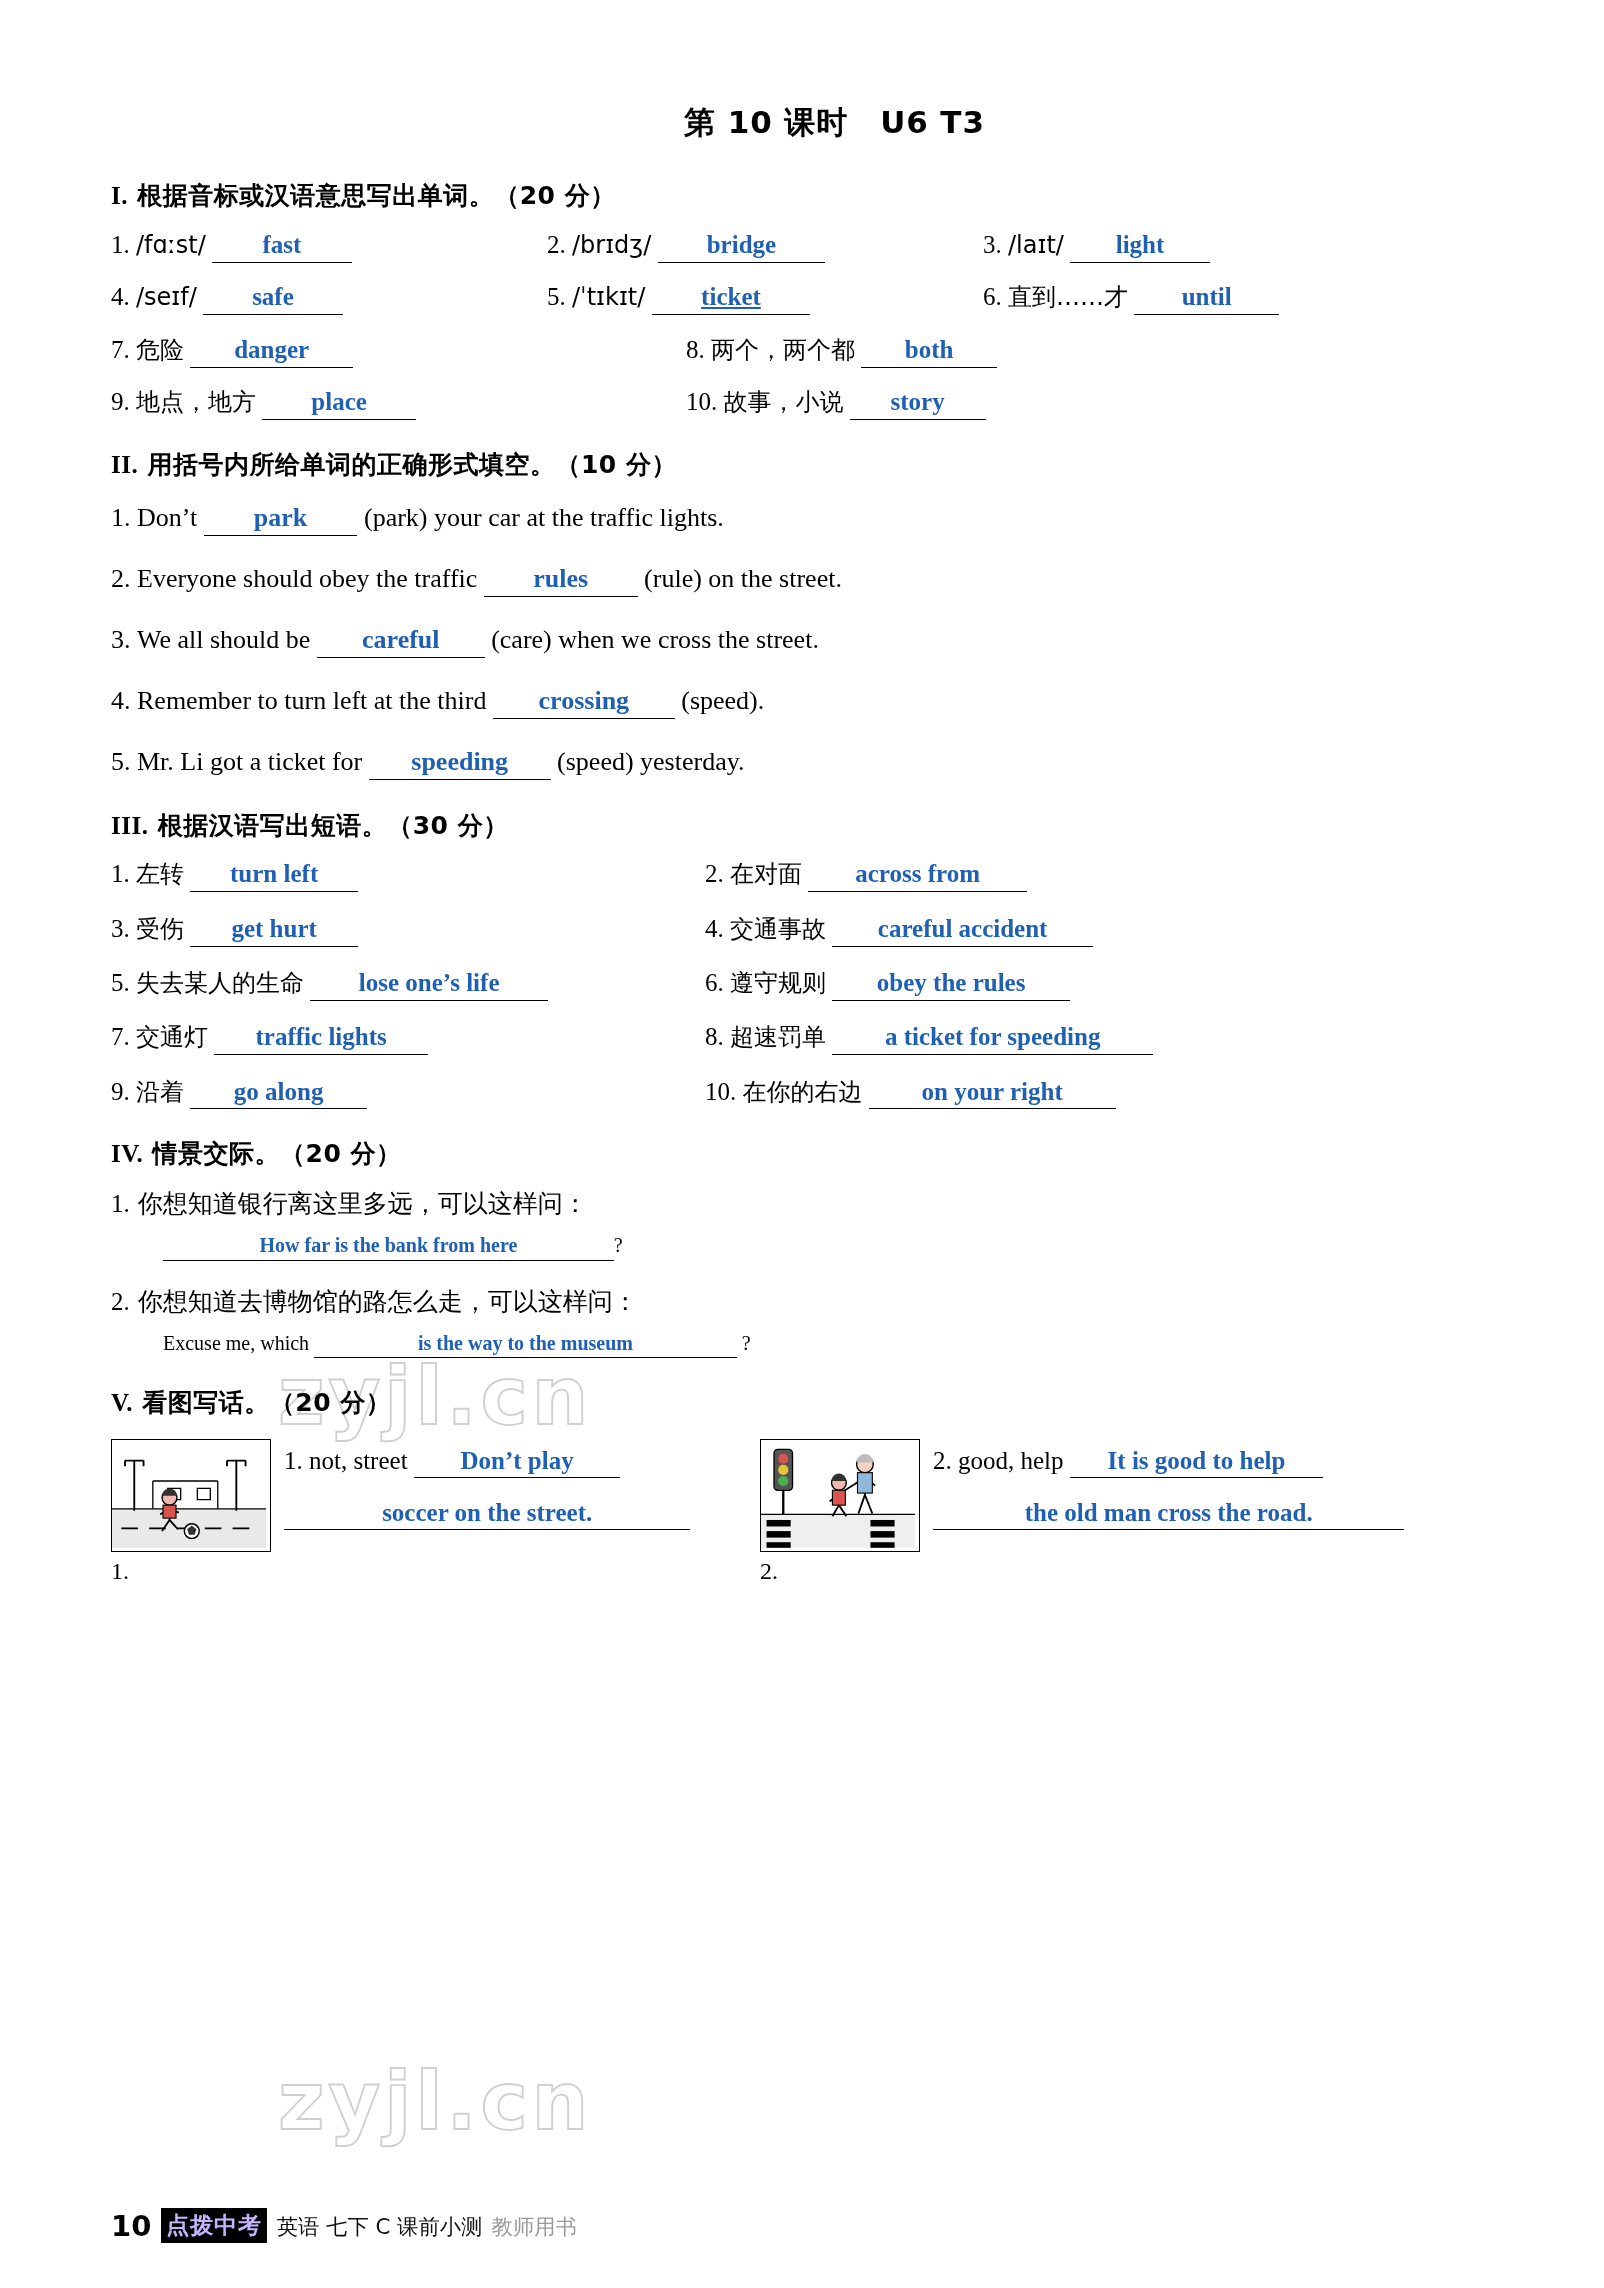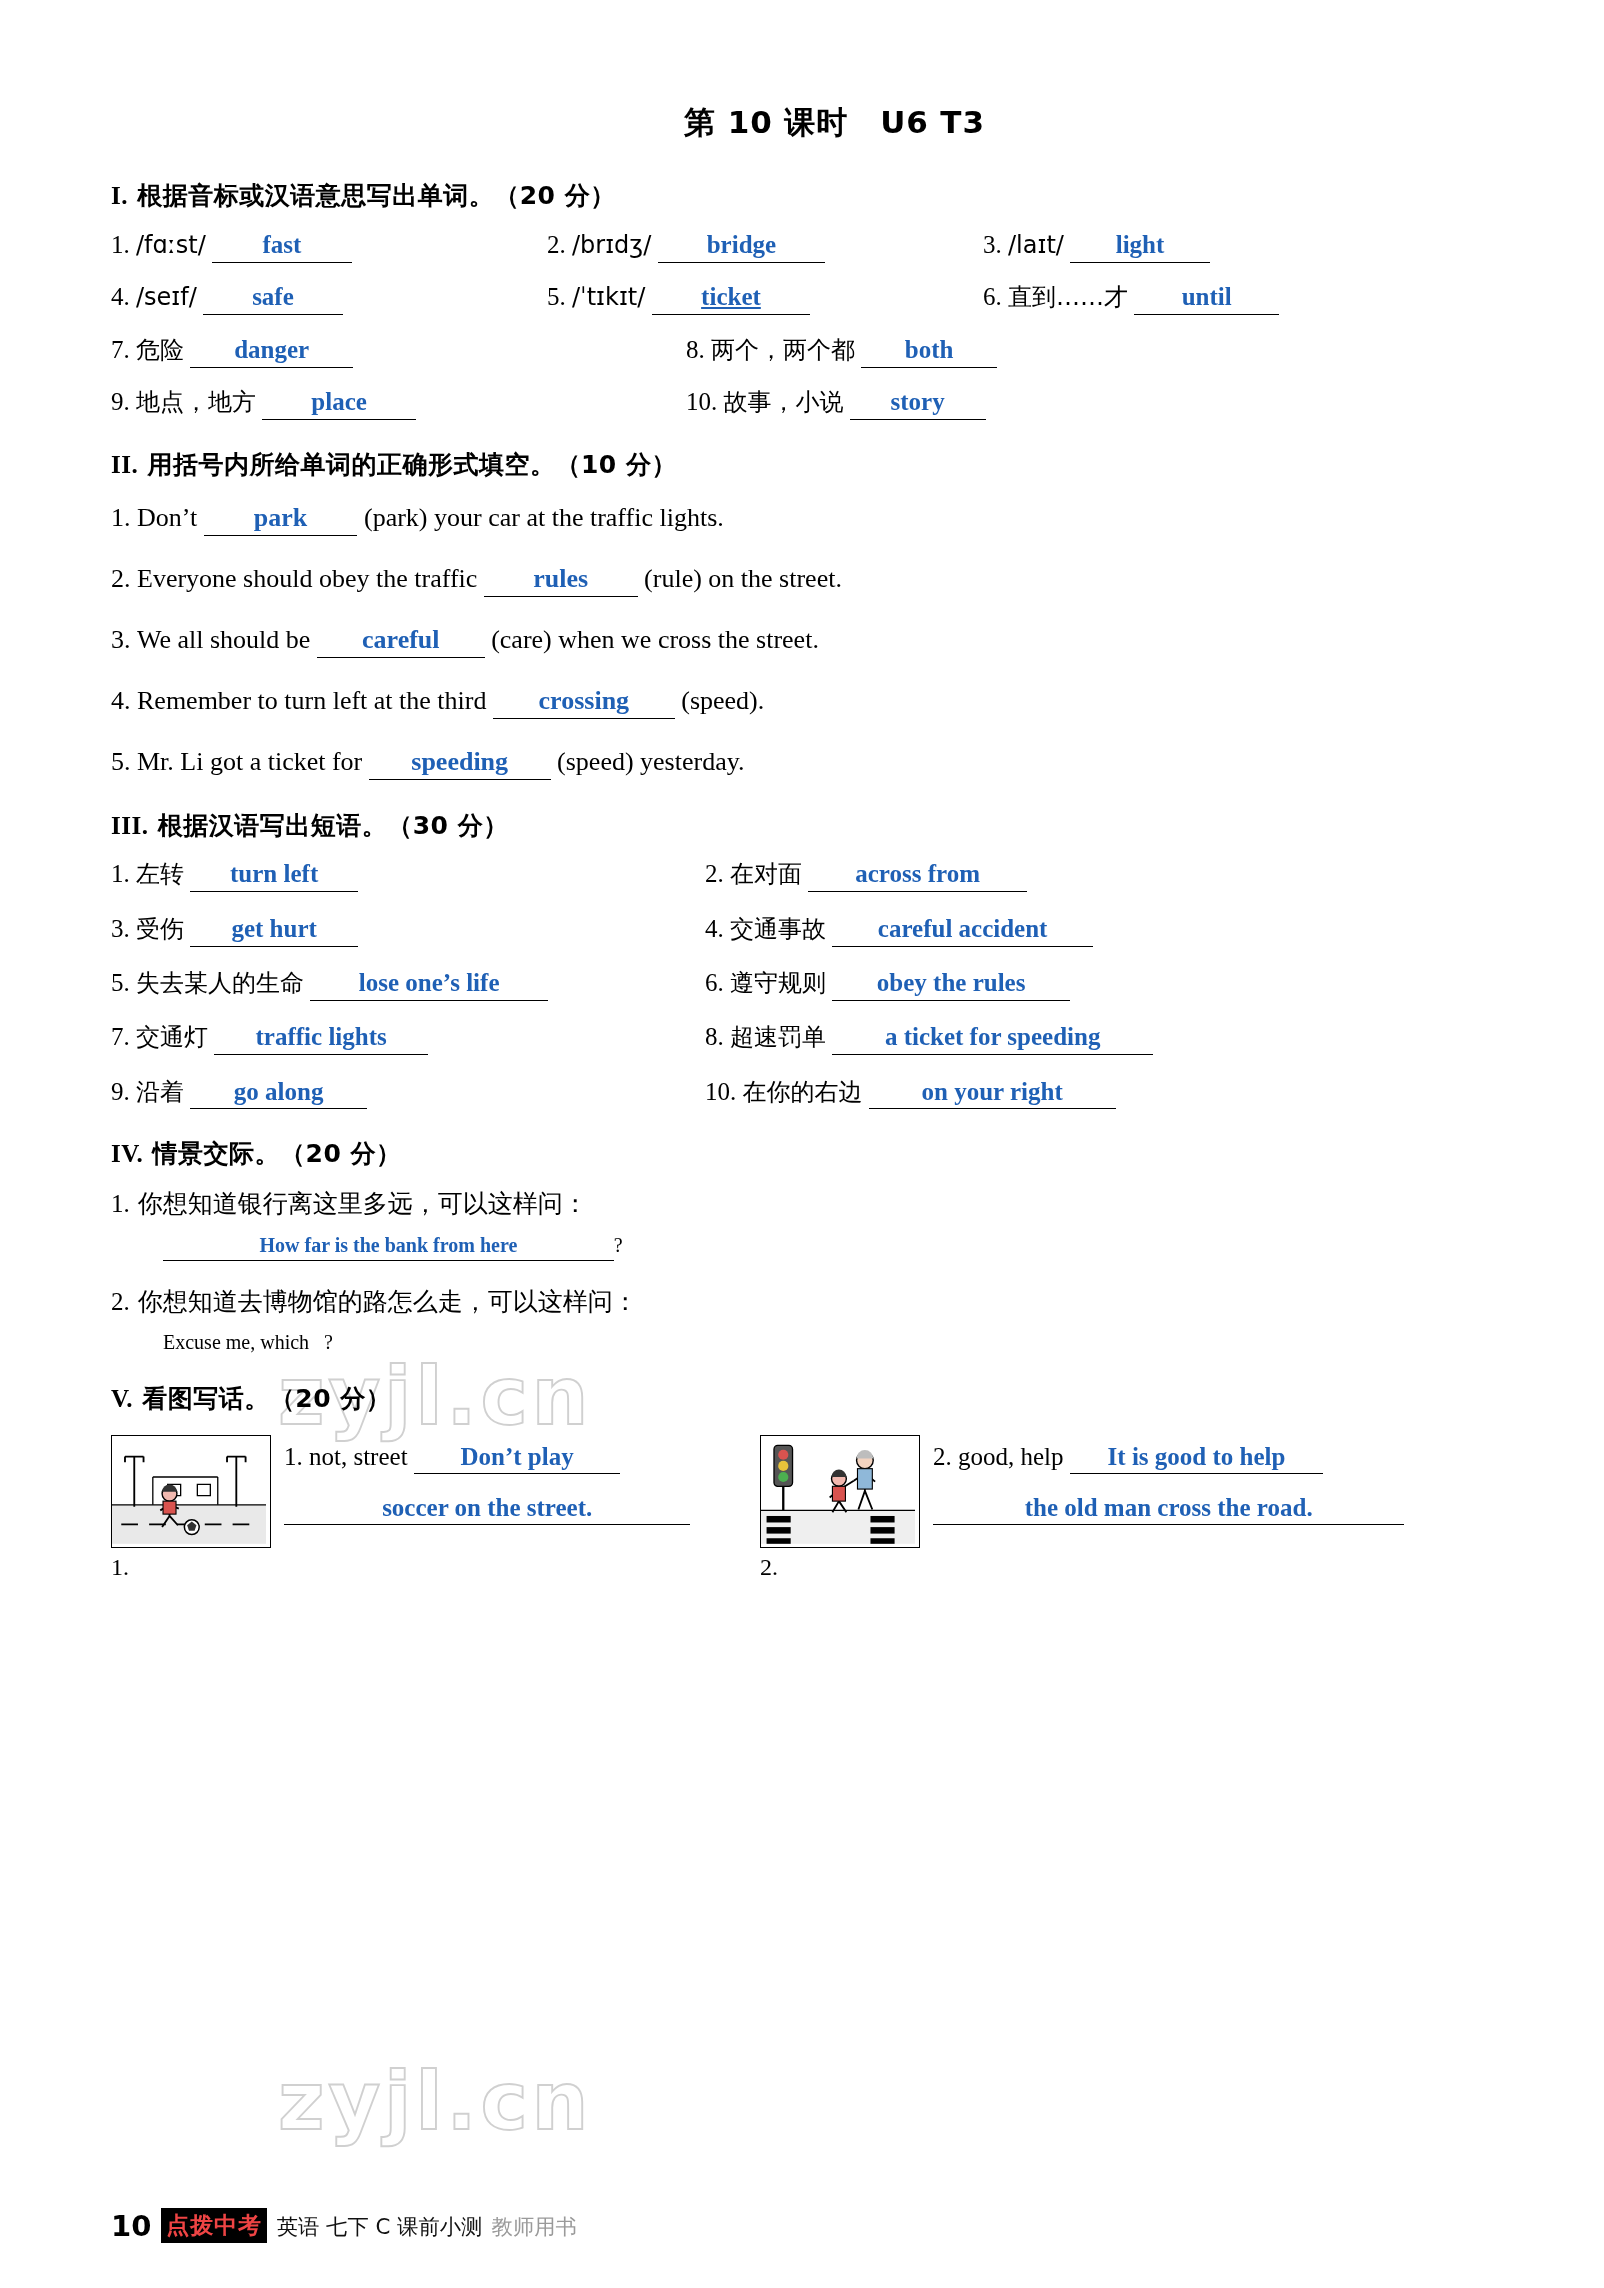--- a/index.html
+++ b/index.html
@@ -149,21 +149,21 @@
   .pg-num {
     font-family: "DejaVu Sans", sans-serif;
     font-weight: bold;
     font-size: 29px;
   }
   .brand {
     font-family: "DejaVu Sans", sans-serif;
     font-weight: bold;
     font-size: 23px;
     background: #000;
-    color: #ef4444;
+    color: #c4b5fd;
     padding: 1.9px 5.6px;
     letter-spacing: 0.9px;
   }
   .foot-text {
     font-family: "DejaVu Sans", sans-serif;
     font-size: 21.3px;
     color: #111;
     padding-bottom: 1.9px;
   }
   .foot-text2 {
@@ -367,21 +367,21 @@
       <div class="aline">
         <span class="ans" style="width:436px;">How far is the bank from here</span>
         <span>?</span>
       </div>
       <div class="qline">
         <span class="qnum">2.</span>
         <span>你想知道去博物馆的路怎么走，可以这样问：</span>
       </div>
       <div class="aline">
         <span>Excuse me, which</span>&nbsp;
-        &nbsp;
+        <span class="ans" style="width:408px;">is the way to the museum</span>&nbsp;
         <span>?</span>
       </div>
     </div>
 
     <div class="sec-head">
       <span class="rn">V.</span> <span>看图写话。（20 分）</span>
     </div>
     <div class="pics">
 
       <div class="pic-block" style="width:649px;">

